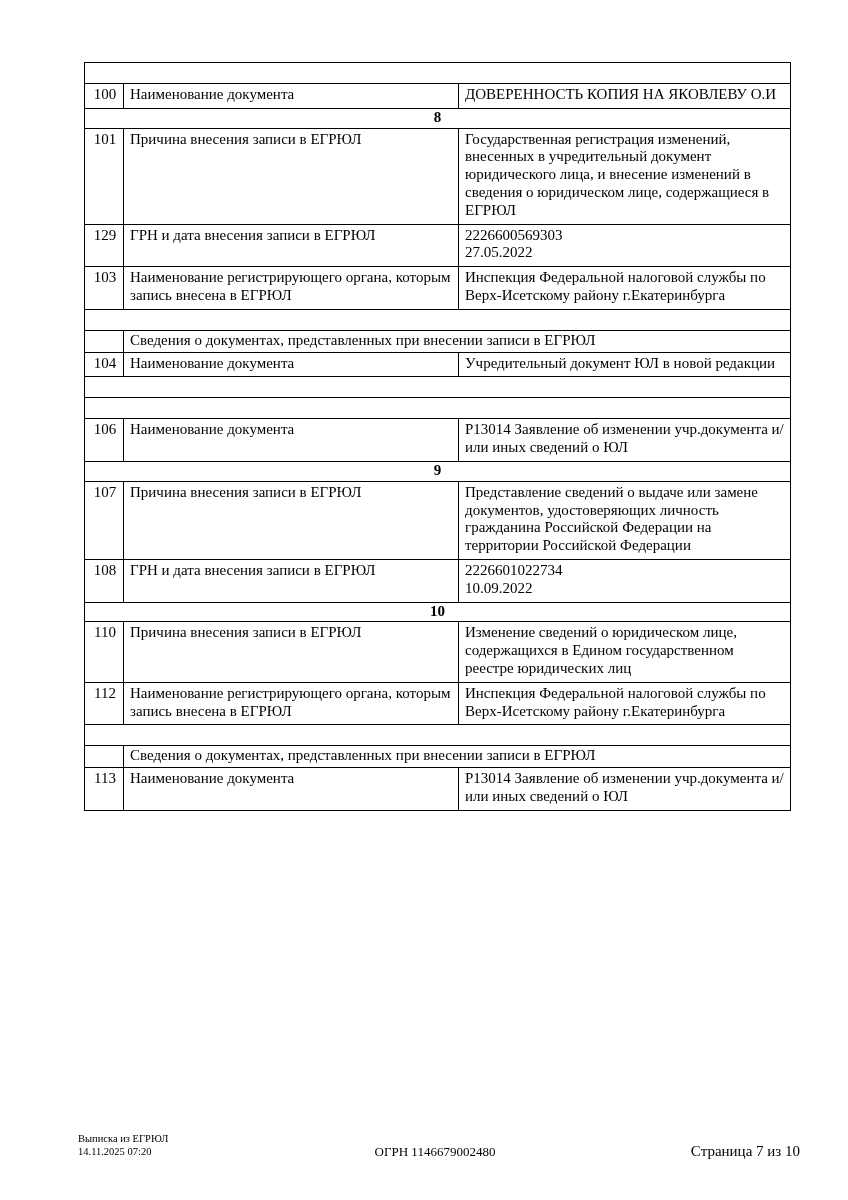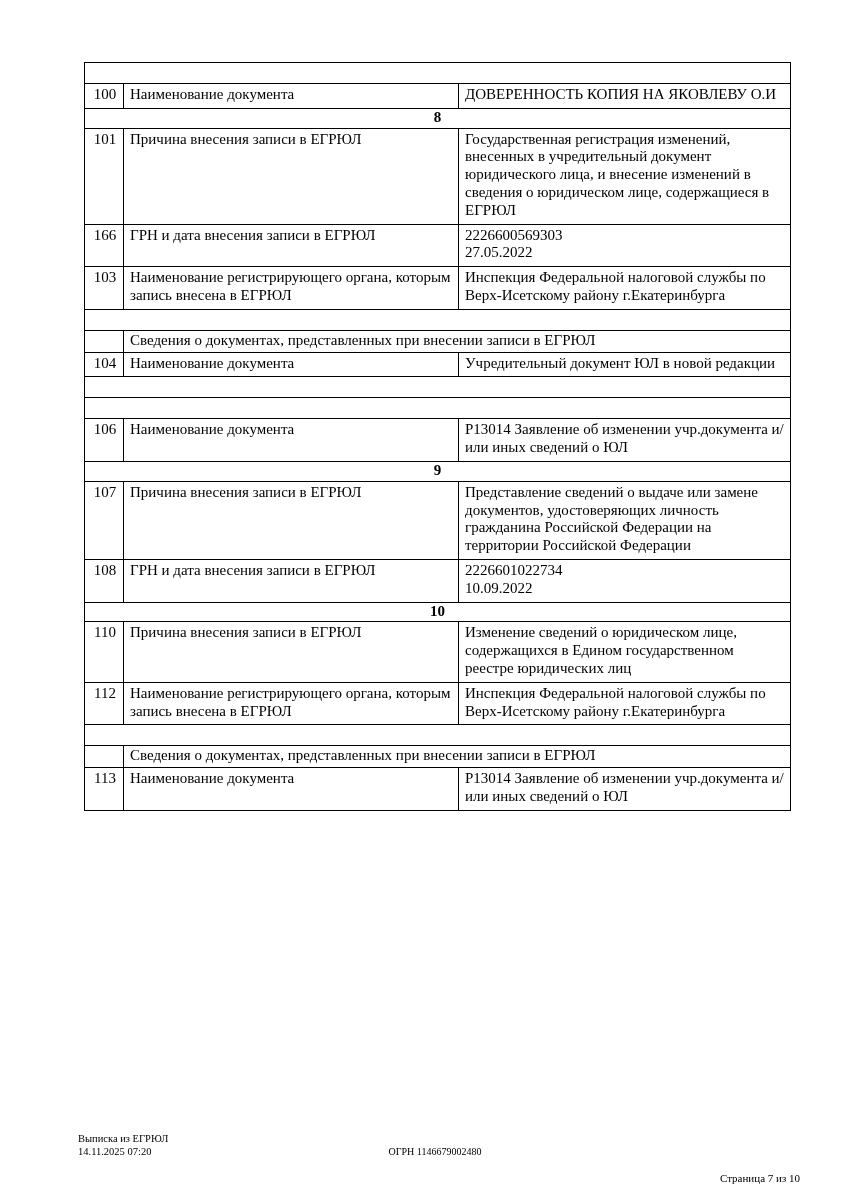--- a/index.html
+++ b/index.html
@@ -70,31 +70,30 @@
   .footer-left .ftitle {
     font-weight: normal;
   }
   .footer-center {
     position: absolute;
     left: 0;
     right: 0;
     top: 1145px;
     text-align: center;
     padding-left: 22px;
-    font-size: 10px;
+    font-size: 13px;
     line-height: 13px;
     font-family: Liberation Serif, serif;
   }
   .footer-right {
     position: absolute;
     right: 48px;
     top: 1145px;
-    font-size: 11px;
+    font-size: 15px;
     line-height: 13px;
-    margin-top: 27px;
   }
 </style>
 </head>
 <body>
 
 <div class="page">
 
   <table class="egrul">
     <colgroup>
       <col style="width:39px">
@@ -112,21 +111,21 @@
         </tr>
         <tr class="section">
           <td colspan="3">8</td>
         </tr>
         <tr>
           <td class="num">101</td>
           <td class="label">Причина внесения записи в ЕГРЮЛ</td>
           <td class="value">Государственная регистрация изменений, внесенных в учредительный документ юридического лица, и внесение изменений в сведения о юридическом лице, содержащиеся в ЕГРЮЛ</td>
         </tr>
         <tr>
-          <td class="num">166</td>
+          <td class="num">129</td>
           <td class="label">ГРН и дата внесения записи в ЕГРЮЛ</td>
           <td class="value">2226600569303
 27.05.2022</td>
         </tr>
         <tr>
           <td class="num">103</td>
           <td class="label">Наименование регистрирующего органа, которым запись внесена в ЕГРЮЛ</td>
           <td class="value">Инспекция Федеральной налоговой службы по Верх-Исетскому району г.Екатеринбурга</td>
         </tr>
         <tr class="spacer">

